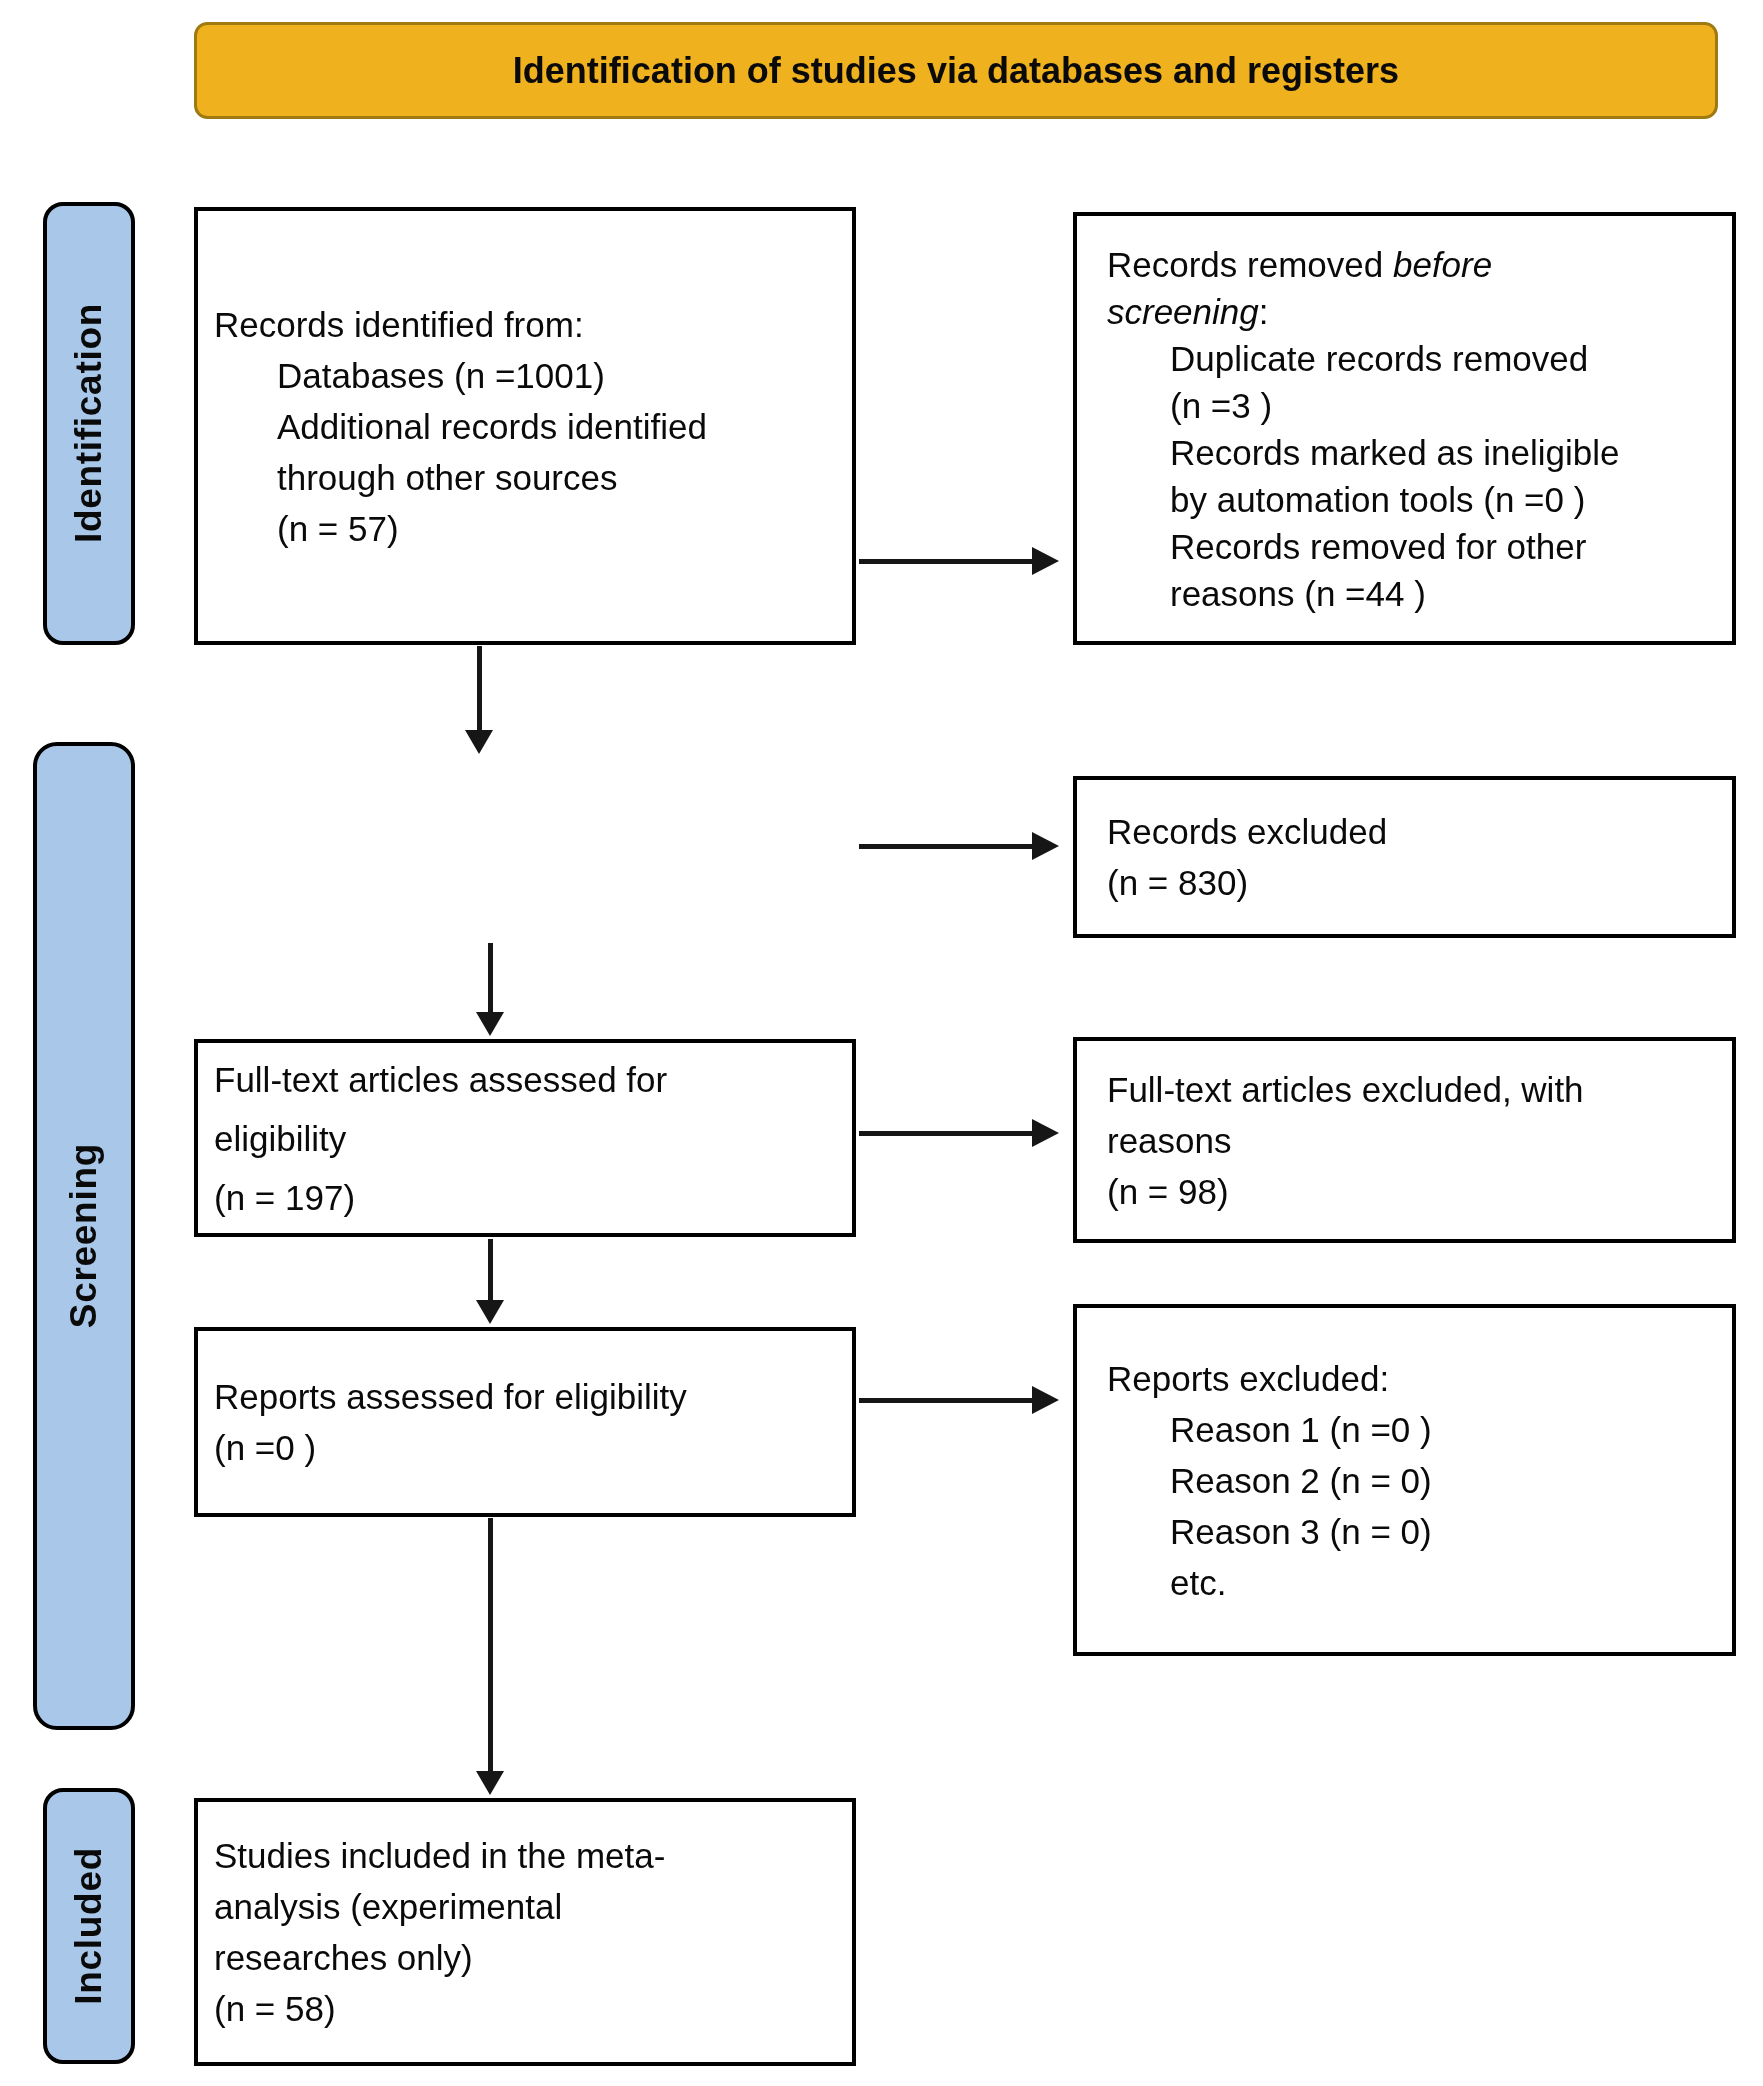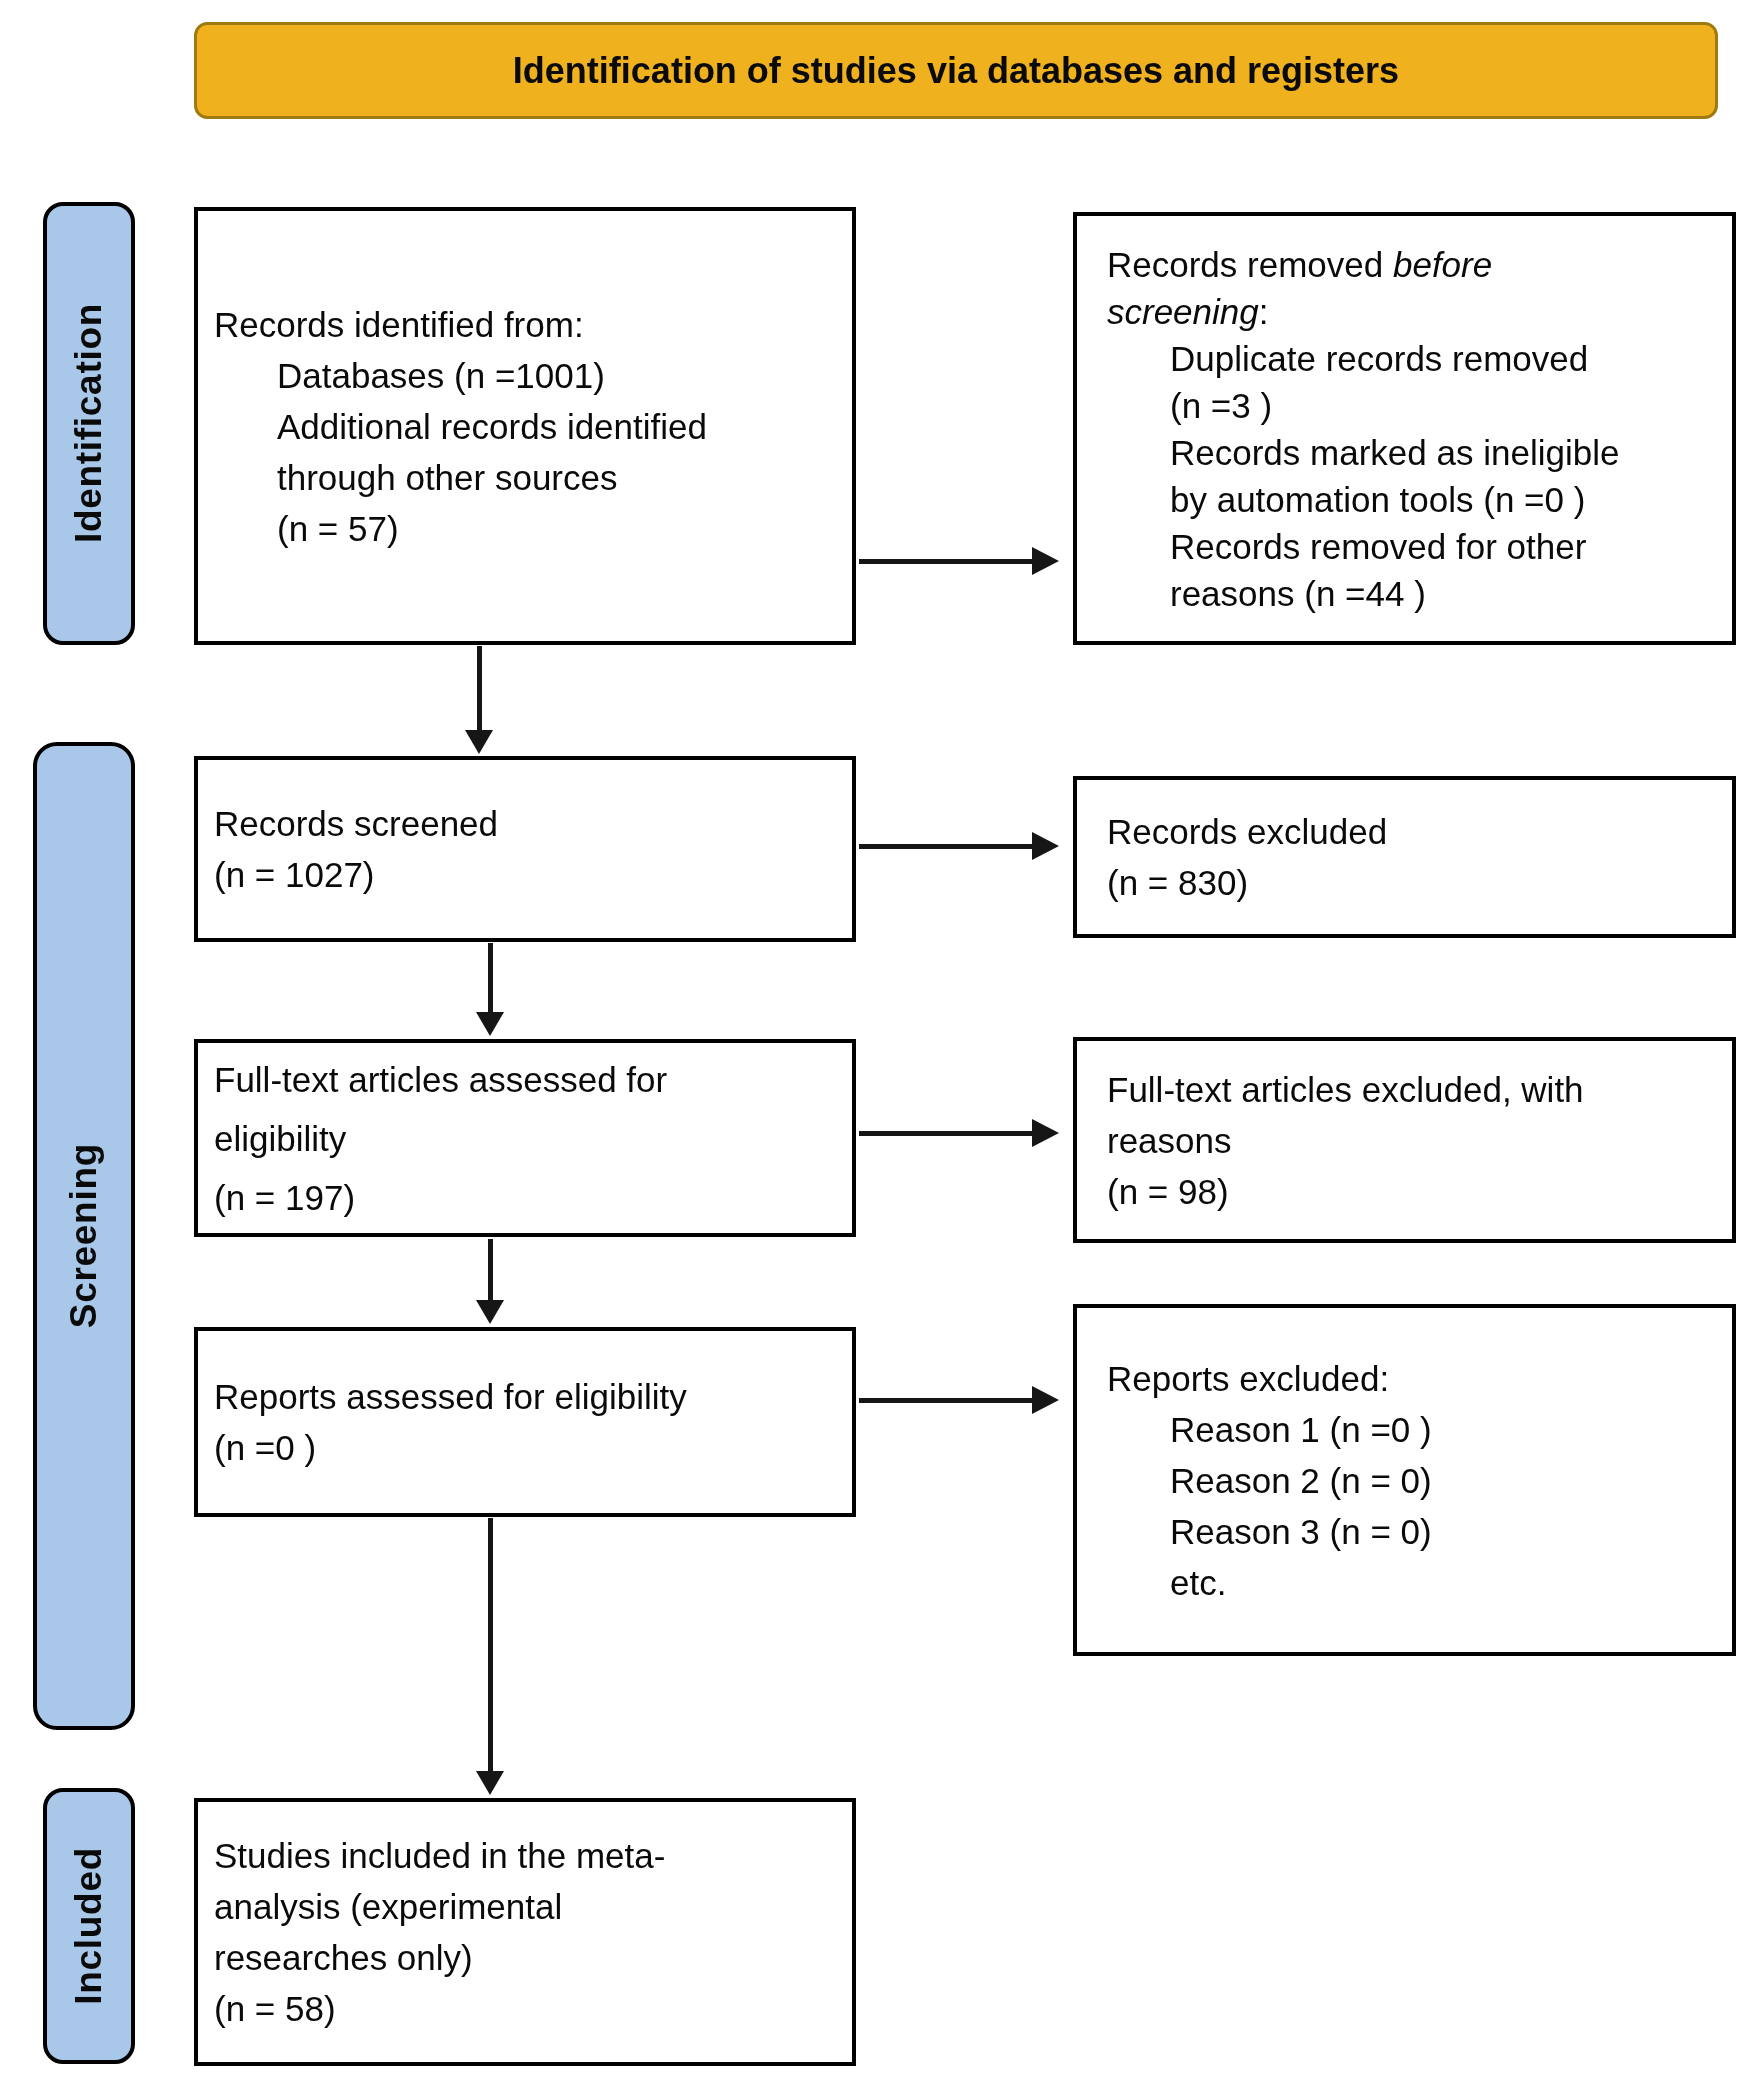--- a/index.html
+++ b/index.html
@@ -134,24 +134,20 @@
     <div class="bline"><span>Records removed </span><em>before</em></div>
     <div class="bline"><em>screening</em><span>:</span></div>
     <div class="bline ind">Duplicate records removed</div>
     <div class="bline ind">(n =3 )</div>
     <div class="bline ind">Records marked as ineligible</div>
     <div class="bline ind">by automation tools (n =0 )</div>
     <div class="bline ind">Records removed for other</div>
     <div class="bline ind">reasons (n =44 )</div>
   </div>
 
-  <div class="fbox col-left b2">
-    <div class="bline">Records screened</div>
-    <div class="bline">(n = 1027)</div>
-  </div>
 
   <div class="fbox col-right r2">
     <div class="bline">Records excluded</div>
     <div class="bline">(n = 830)</div>
   </div>
 
   <div class="fbox col-left b3">
     <div class="bline">Full-text articles assessed for</div>
     <div class="bline">eligibility</div>
     <div class="bline">(n = 197)</div>

